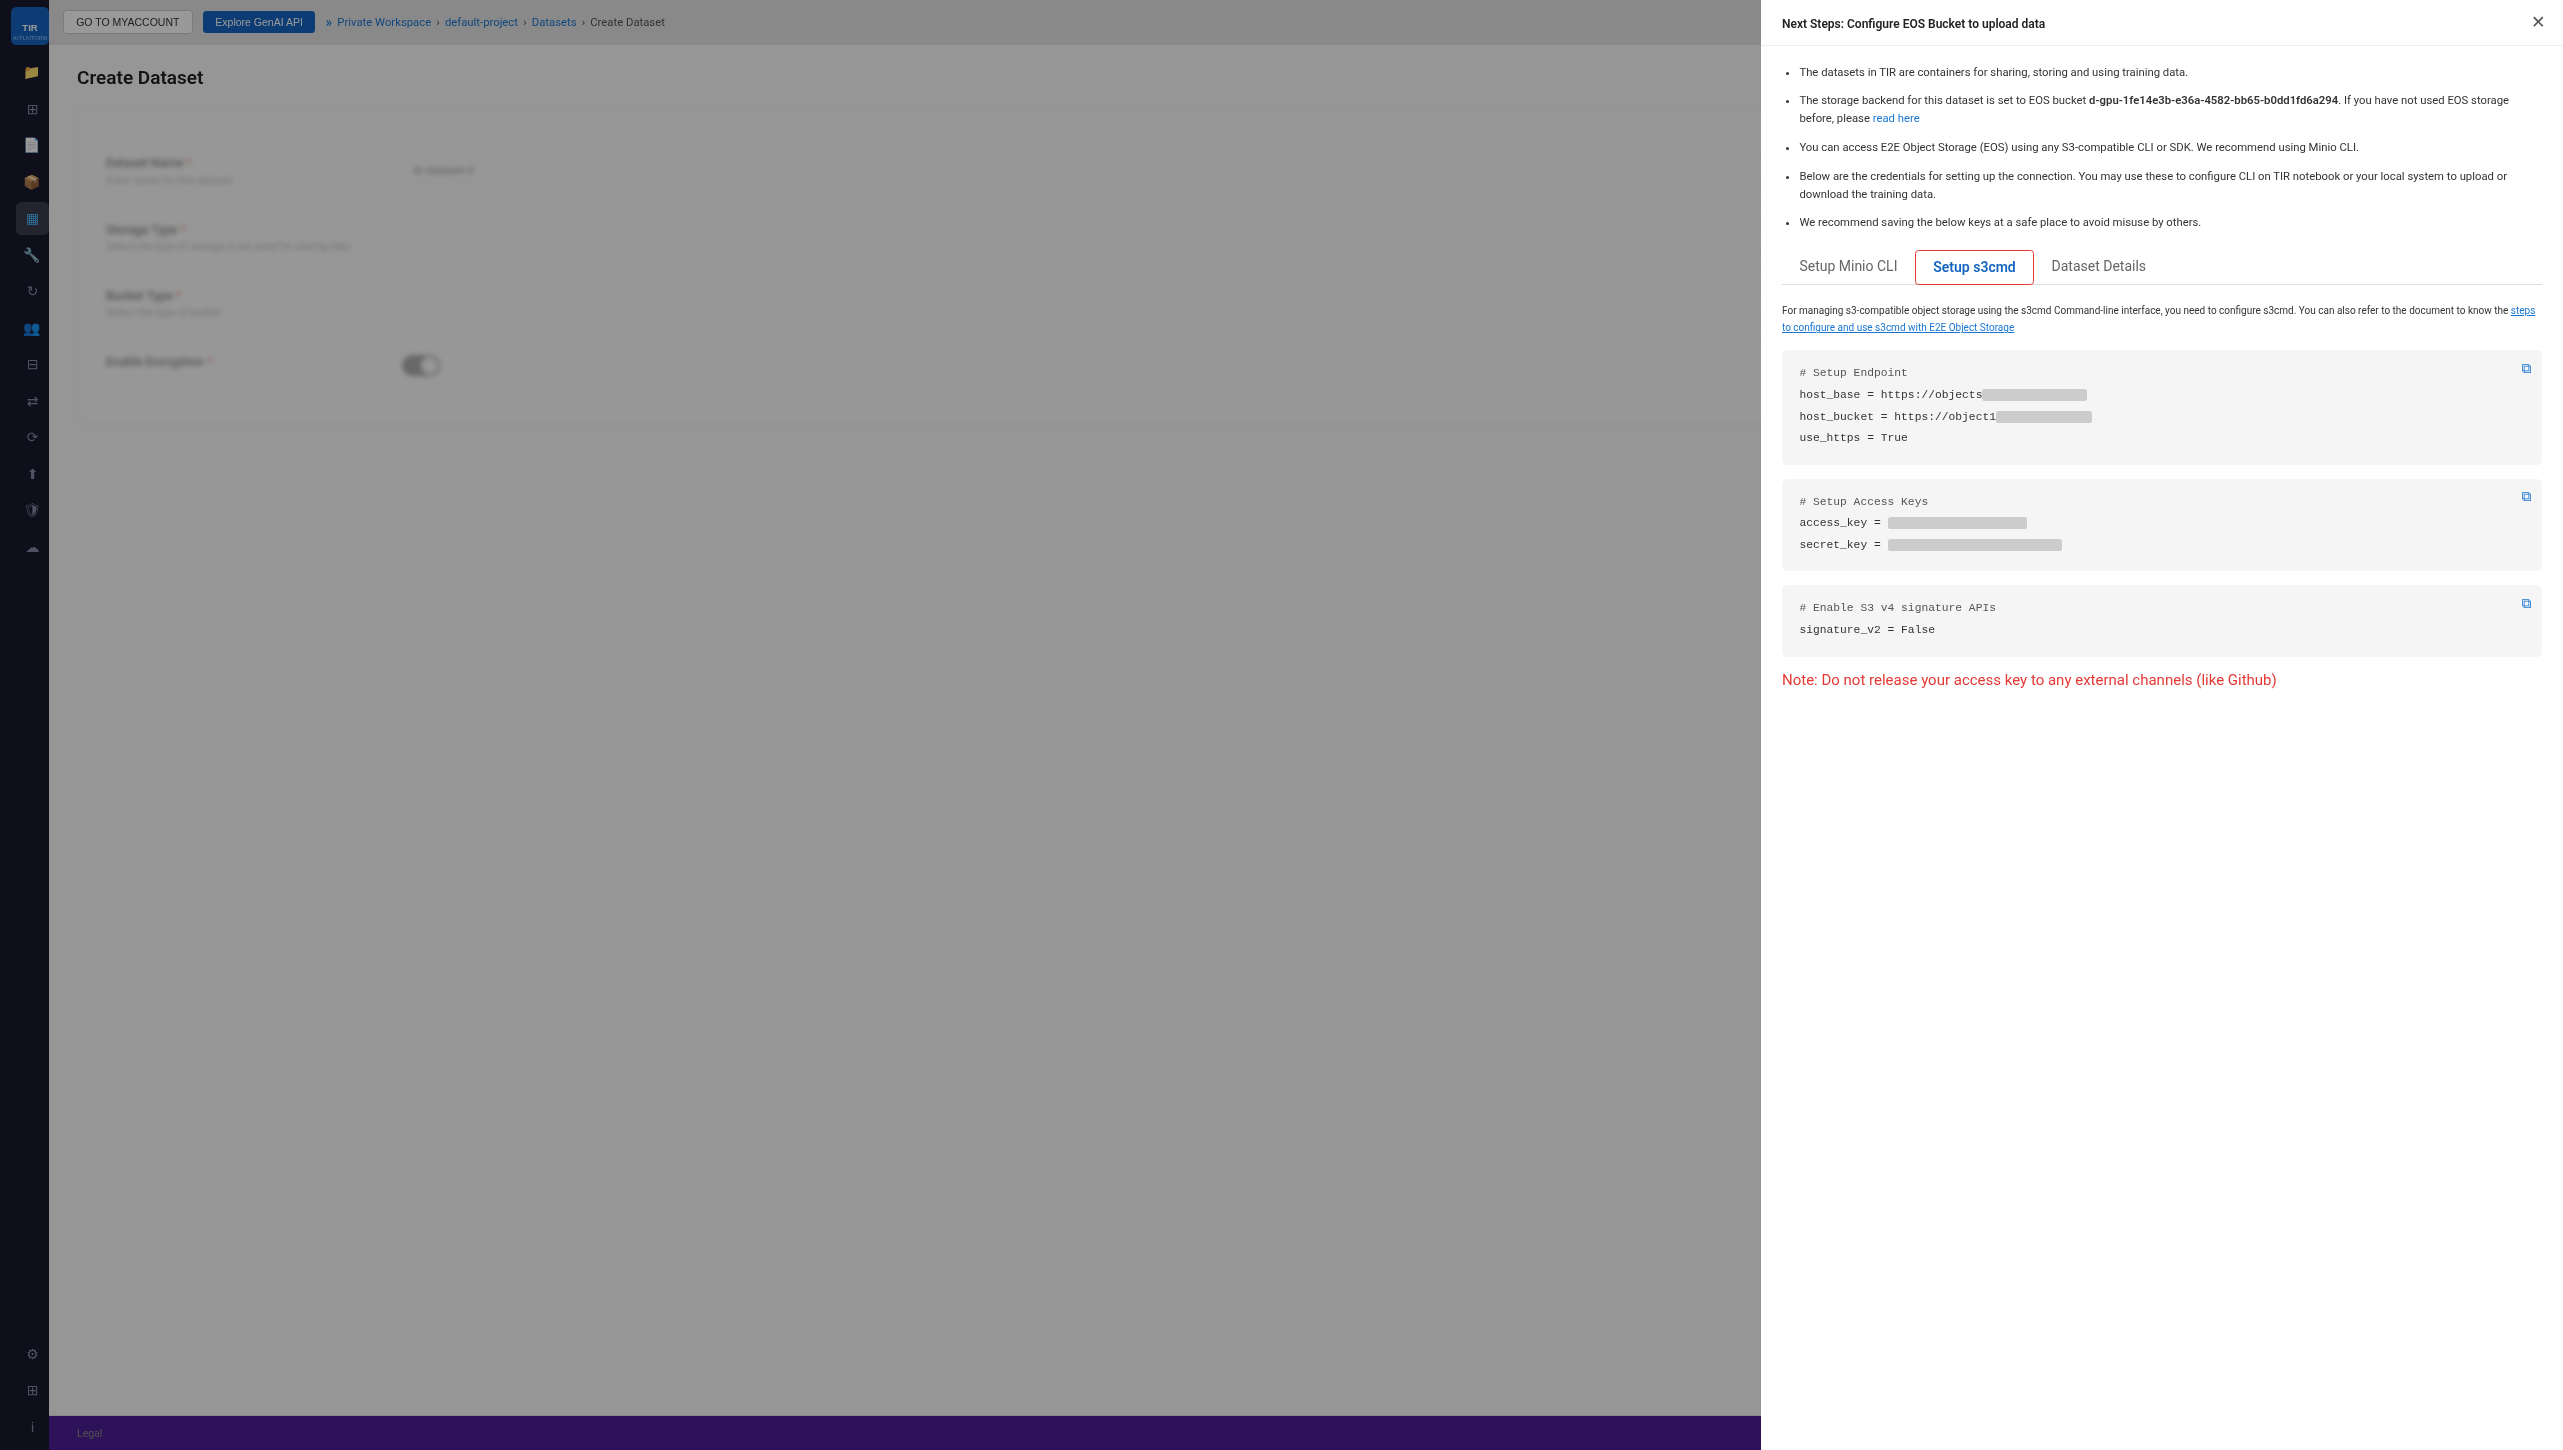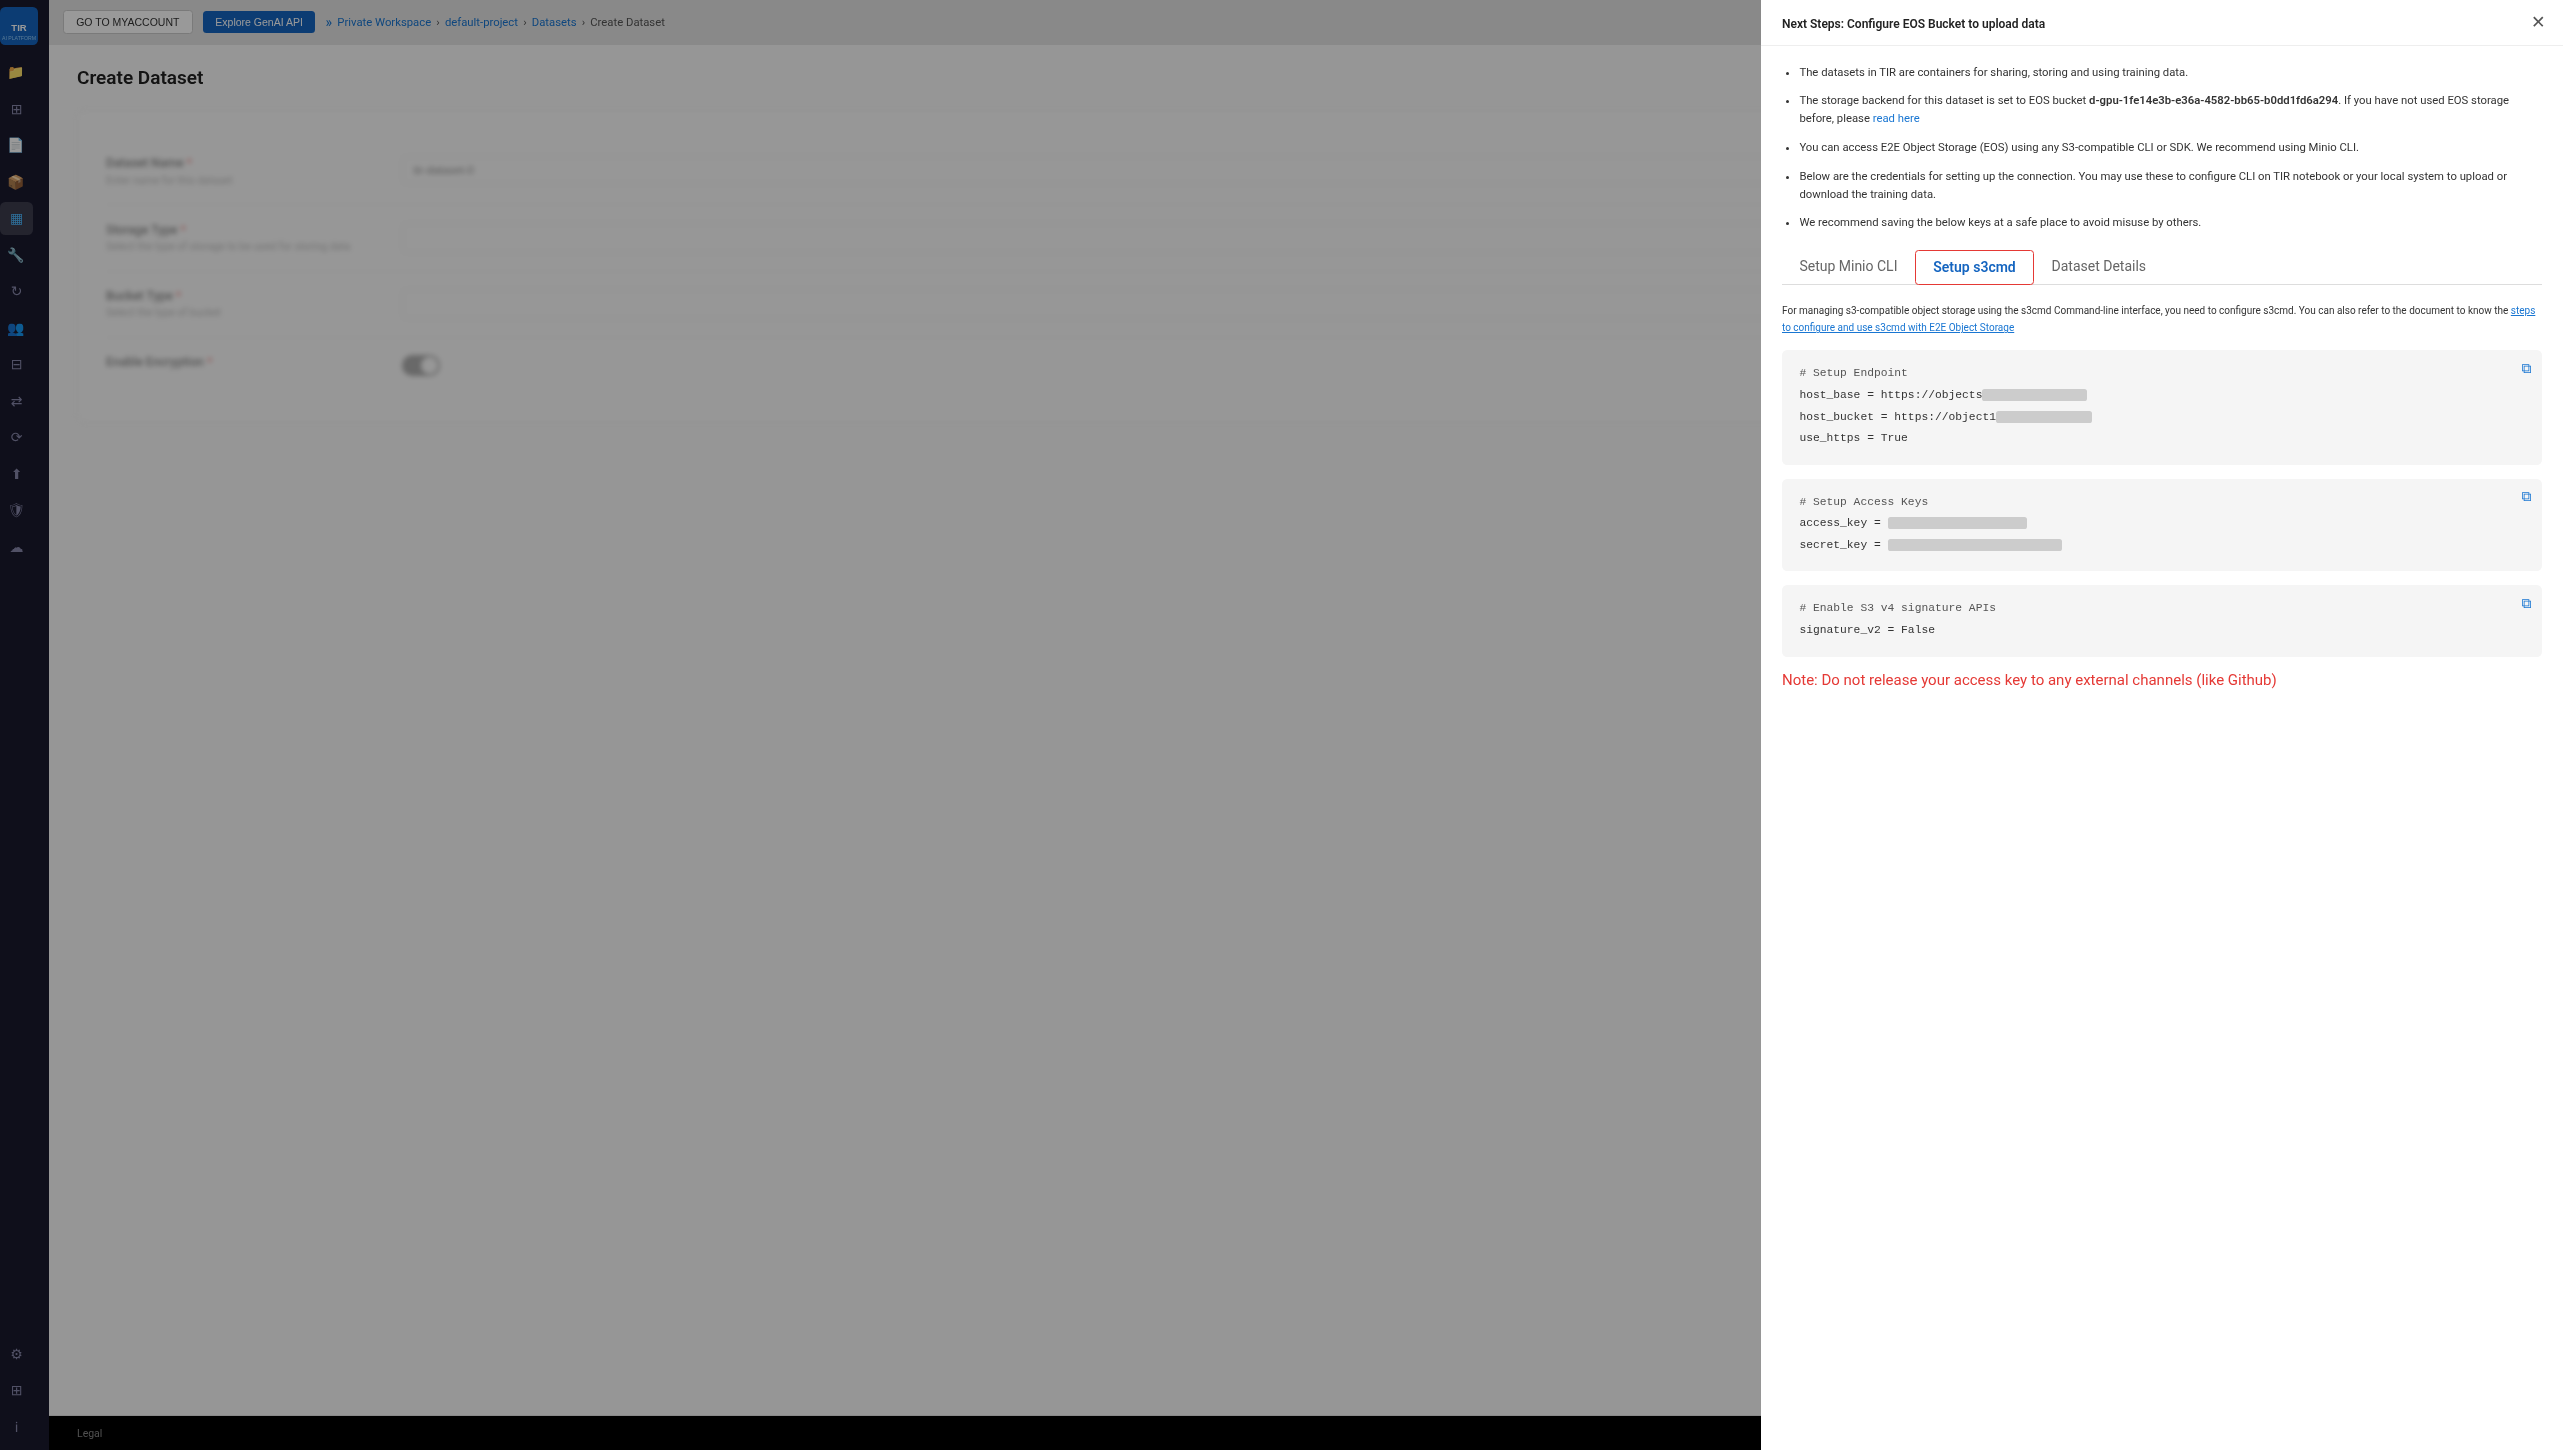--- a/index.html
+++ b/index.html
@@ -1,19 +1,19 @@
 <!DOCTYPE html>
 <html style="font-size:14px"><head>
   <meta charset="utf-8">
   <style>
     * { box-sizing: border-box; margin: 0; padding: 0; }
     body { font-family: -apple-system, BlinkMacSystemFont, 'Segoe UI', Roboto, sans-serif; background: #f5f5f5; display: flex; height: 100vh; overflow: hidden; font-size: 11.3px; }
 
     
-    .sidebar { width: 49px; background: #1a1a2e; display: flex; flex-direction: column; align-items: flex-start; padding: 7px 0; gap: 3.5px; z-index: 10; }
+    .sidebar { width: 49px; background: #1a1a2e; display: flex; flex-direction: column; align-items: flex-end; padding: 7px 0; gap: 3.5px; z-index: 10; }
     .sidebar-logo { width: 38px; height: 38px; margin-bottom: 7px; display: flex; align-items: center; justify-content: center; }
     .sidebar-icon { width: 33px; height: 33px; display: flex; align-items: center; justify-content: center; border-radius: 5.2px; color: #8888aa; cursor: pointer; font-size: 14px; }
     .sidebar-icon.active { background: rgba(255,255,255,0.15); color: #4db8ff; }
     .sidebar-bottom { margin-top: auto; display: flex; flex-direction: column; align-items: center; gap: 3.5px; }
 
     
     .main { flex: 1; display: flex; flex-direction: column; background: #fff; overflow: hidden; }
 
     
     .topnav { height: 45px; background: #e5e5e5; border-bottom: 0.9px solid #e5e5e5; display: flex; align-items: center; padding: 0 14px; gap: 10.5px; }
@@ -35,21 +35,21 @@
     .form-label { font-size: 12.2px; font-weight: 500; color: #222; }
     .form-label .required { color: #e53935; }
     .form-sublabel { font-size: 10.5px; color: #888; margin-top: 3.5px; }
     .form-control { flex: 1; }
     .form-input { width: 100%; padding: 7px 10.5px; border: 0.9px solid #ddd; border-radius: 3.5px; font-size: 11.3px; color: #333; background: #fff; }
     .form-select { width: 100%; padding: 7px 10.5px; border: 0.9px solid #ddd; border-radius: 3.5px; font-size: 11.3px; color: #333; background: #fff; }
     .toggle { width: 38px; height: 21px; background: #666; border-radius: 10.5px; position: relative; cursor: pointer; }
     .toggle-knob { width: 17.4px; height: 17.4px; background: #fff; border-radius: 50%; position: absolute; top: 1.7px; right: 1.7px; }
 
     
-    .footer { height: 35px; display: flex; align-items: center; justify-content: space-between; padding: 0 28px; border-top: 0.9px solid #e5e5e5; background: #000000; font-size: 10.5px; color: #888; }
+    .footer { height: 35px; display: flex; align-items: center; justify-content: space-between; padding: 0 28px; border-top: 0.9px solid #e5e5e5; background: #4c1d95; font-size: 10.5px; color: #888; }
     .footer a { color: #888; text-decoration: none; }
 
     
     .overlay { position: fixed; top: 0; left: 0; right: 0; bottom: 0; background: rgba(0,0,0,0.4); z-index: 100; display: flex; justify-content: flex-end; }
     .modal { width: 802px; background: #fff; height: 100%; display: flex; flex-direction: column; overflow-y: auto; position: relative; }
     .modal-header { padding: 17.4px 21px 14px; border-bottom: 0.9px solid #eee; position: relative; flex-shrink: 0; }
     .modal-title { font-size: 12px; font-weight: 600; color: #222; }
     .modal-close { position: absolute; top: 14px; right: 17.4px; font-size: 17.4px; cursor: pointer; color: #555; background: none; border: none; line-height: 1; }
     .modal-body { padding: 17.4px 21px; flex: 1; overflow-y: auto; }
     .modal-bullets { margin-bottom: 17.4px; }

